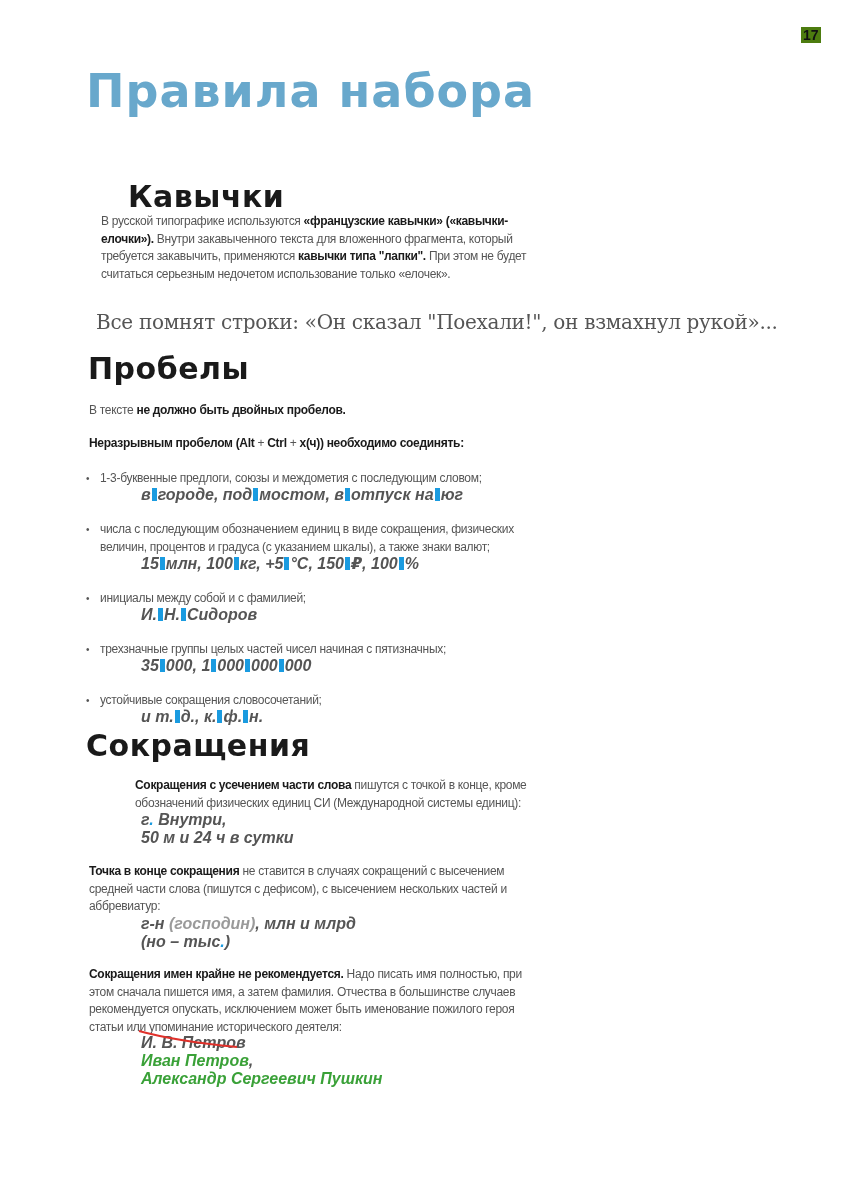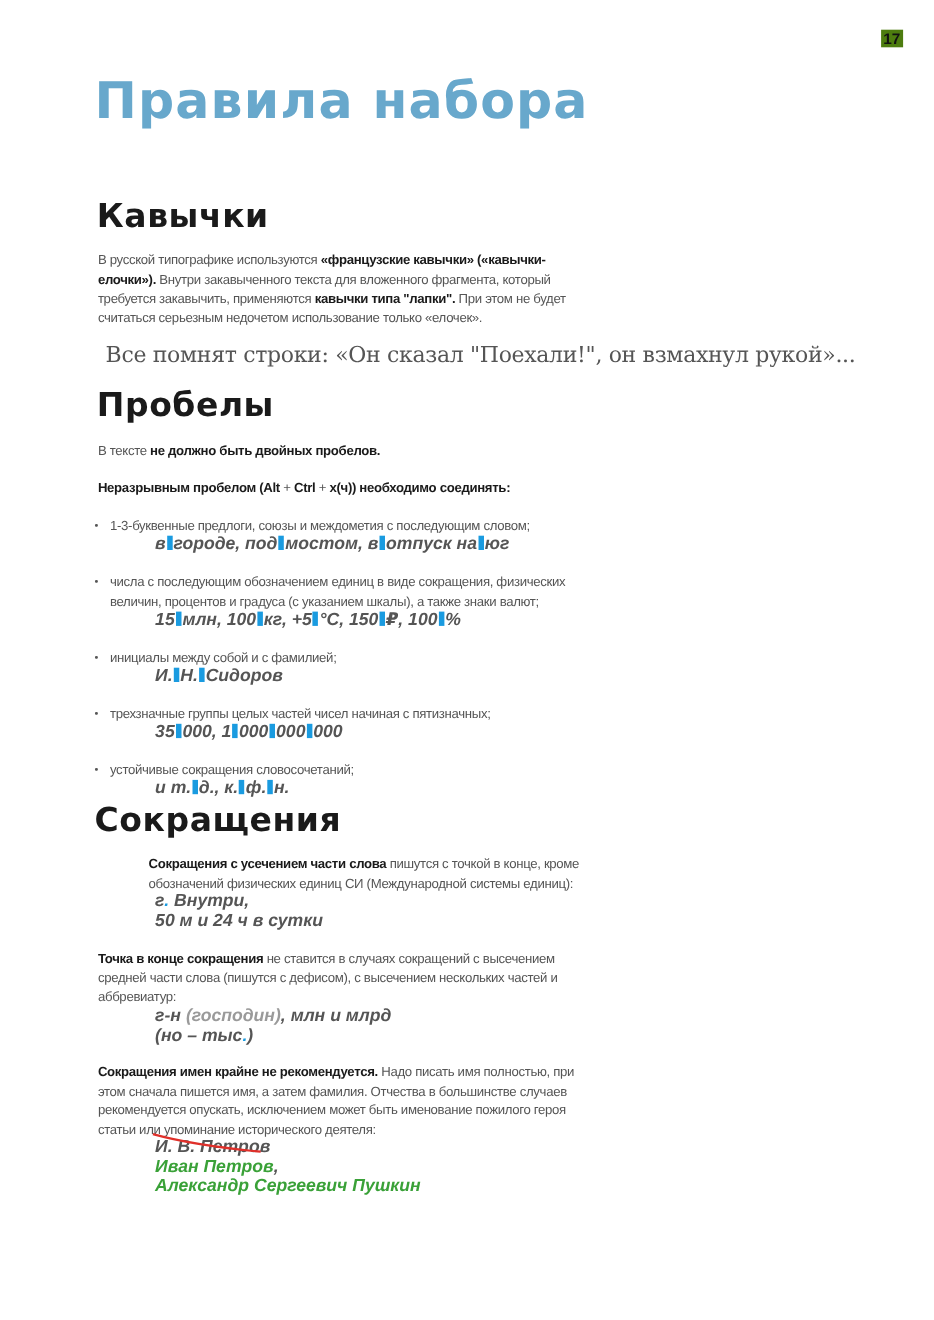--- a/index.html
+++ b/index.html
@@ -23,22 +23,22 @@
 </style>
 </head>
 <body>
 
 <div class="page-num">17</div>
 
 <h1 class="title">
   <span>Правила набора</span><br>
 </h1>
 
-<h2 class="h2" style="top:180px;">Кавычки</h2>
-<div class="para" style="top:228px; width:430px;">
+<h2 class="h2" style="top:180px;margin-left:40px;">Кавычки</h2>
+<div class="para" style="top:213px; width:430px;margin-left:12px;">
   <span>В русской типографике используются </span><b>«французские кавычки» («кавычки-елочки»).</b><span> Внутри закавыченного текста для вложенного фрагмента, который требуется закавычить, применяются </span><b>кавычки типа "лапки".</b><span> При этом не будет считаться серьезным недочетом использование только «елочек».</span>
 </div>
 <div class="quote">Все помнят строки: «Он сказал "Поехали!", он взмахнул рукой»...</div>
 
 <h2 class="h2" style="top:352px;">Пробелы</h2>
 <div class="para" style="top:402px;">
   <span>В тексте </span><b>не должно быть двойных пробелов.</b>
 </div>
 <div class="para" style="top:435px;">
   <b>Неразрывным пробелом (</b><b class="blue">Alt</b><span> + </span><b class="blue">Ctrl</b><span> + </span><b class="blue">x</b><b>(</b><b class="blue">ч</b><b>)) необходимо соединять:</b>

